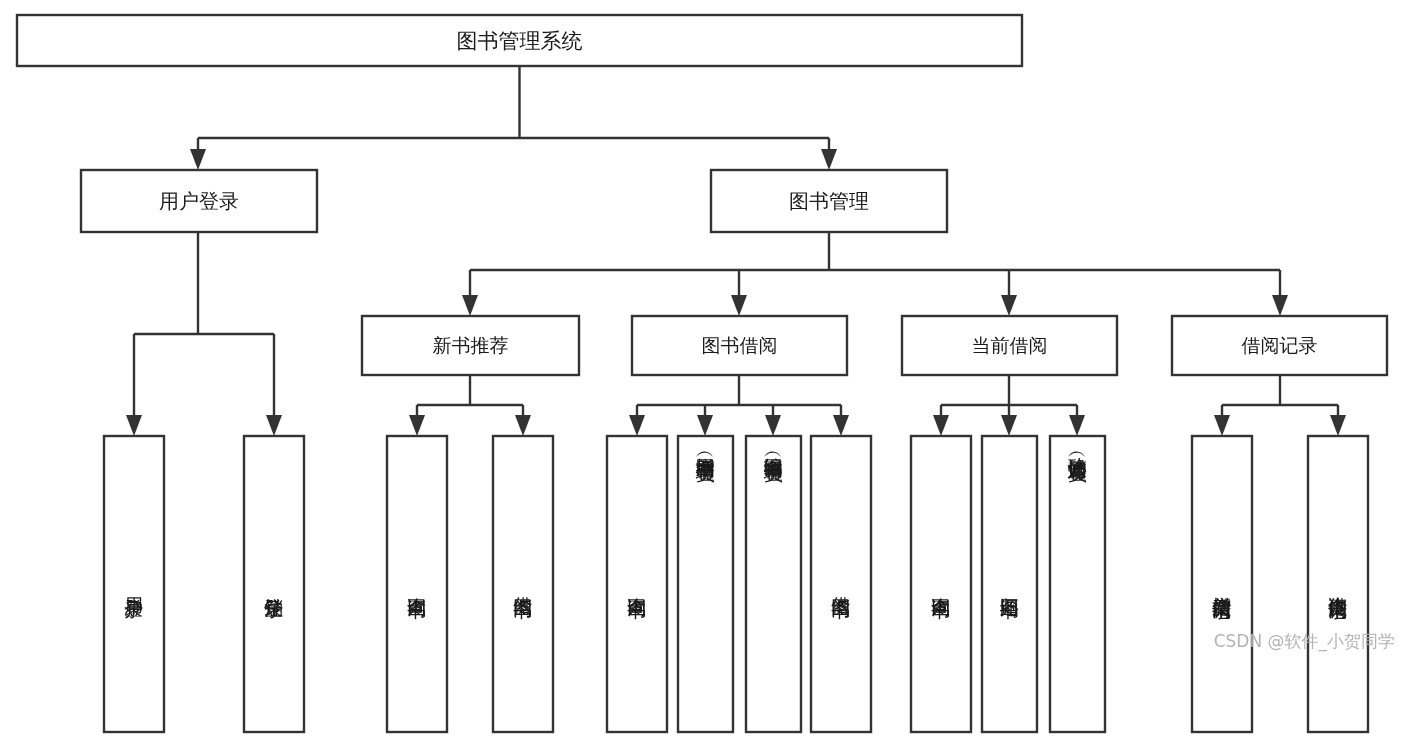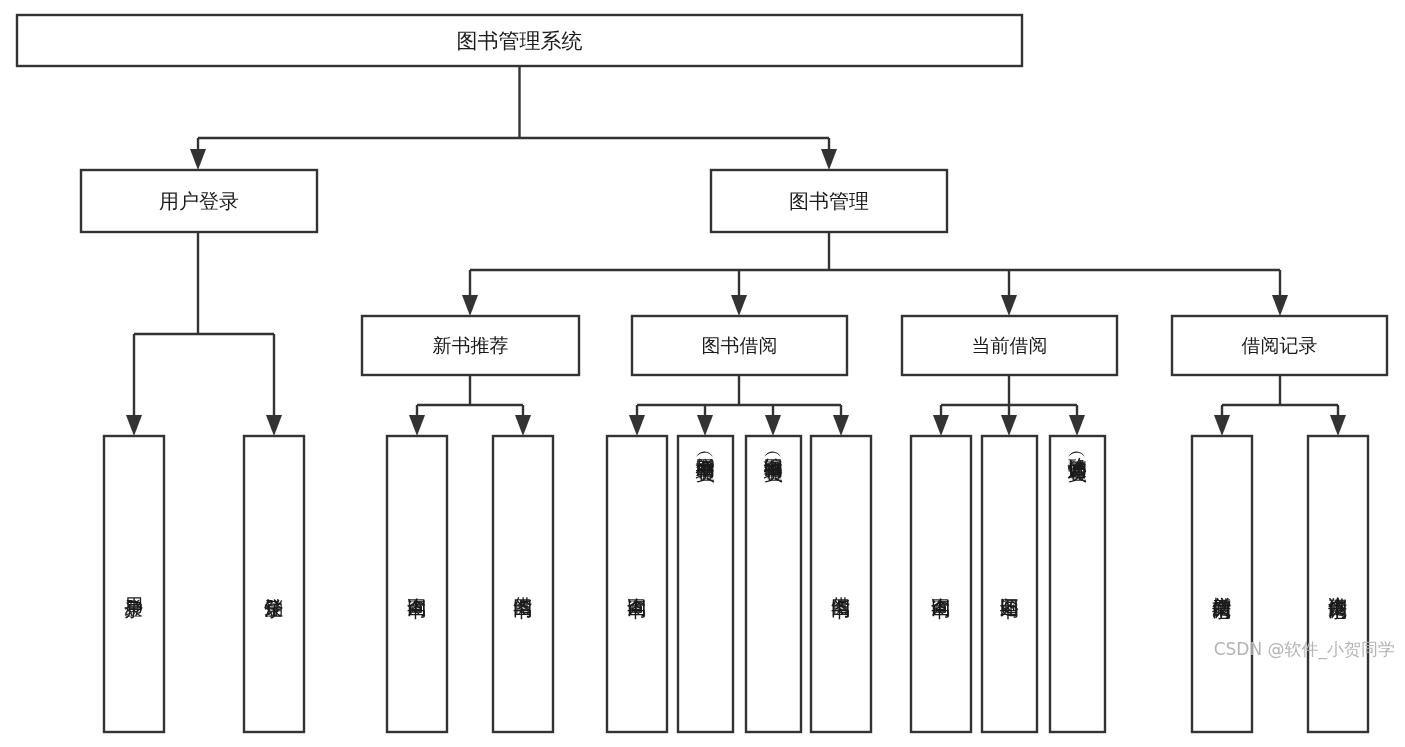--- a/index.html
+++ b/index.html
@@ -62,21 +62,21 @@
     fill: none;
     stroke-linecap: butt;
   }
   .arrow-head {
     fill: #333333;
     stroke: none;
   }
   #watermark {
     position: absolute;
     right: 10px;
-    bottom: 6px;
+    bottom: 14px;
     font-family: "DejaVu Sans", "Liberation Sans", sans-serif;
     font-size: 17px;
     color: #b4b4b4;
     white-space: nowrap;
     pointer-events: none;
   }
 </style>
 </head>
 <body>
 

